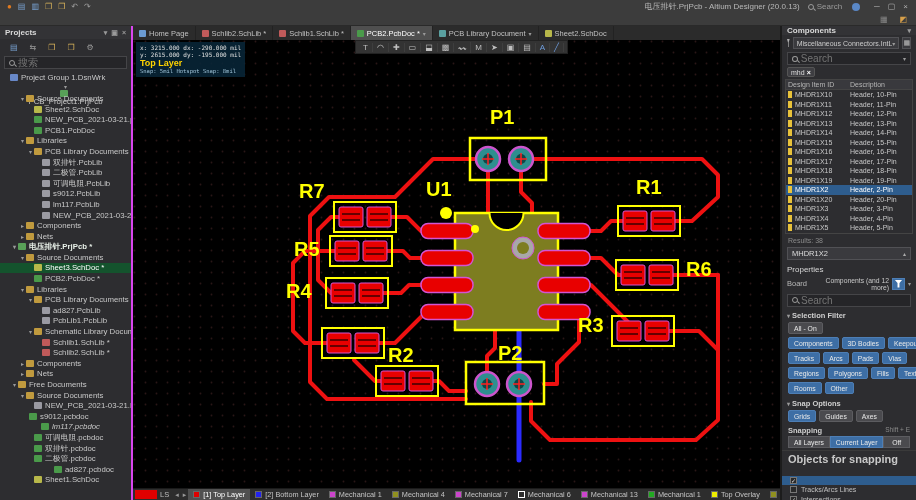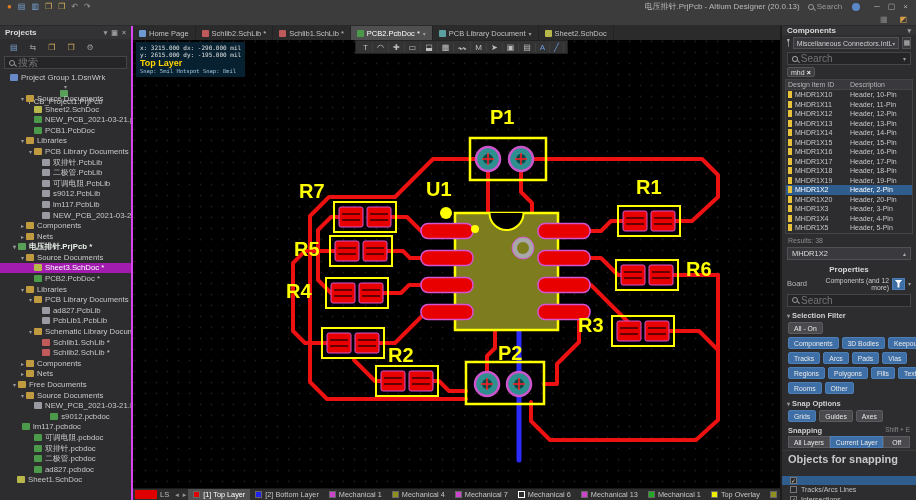--- a/index.html
+++ b/index.html
@@ -33,21 +33,21 @@
   .phicon { color:#9a9a9a; font-size:7px; margin-left:4px; }
   #proj-toolbar { height:16px; display:flex; align-items:center; gap:6px; padding:0 7px; }
   #proj-search { margin:1px 4px 3px 4px; height:13px; background:#252528; border:1px solid #454548;
     display:flex; align-items:center; gap:3px; padding:0 4px; }
   #proj-search input, .searchbox input { background:transparent; border:none; outline:none; color:#bbb;
     font-size:10px; width:90%; font-family:"Liberation Sans",sans-serif; }
   #proj-tree { flex:1; overflow:hidden; }
   .tnode { display:flex; align-items:center; height:10.6px; font-size:7.8px; color:#c8c8c8; white-space:nowrap; }
   .tnode .arr { width:7px; font-size:6px; color:#9a9a9a; text-align:center; flex:none; }
   .tnode .ticon { width:8px; height:7px; border-radius:1px; margin-right:3px; flex:none; }
-  .tnode.sel { background:#a21caf; color:#fff; }
+  .tnode.sel { background:#14532d; color:#fff; }
   .tnode.bold { font-weight:bold; color:#e8f0e8; }
 
   
   #tabbar { position:absolute; left:133px; top:26px; width:647px; height:14px; background:#2b2b2b;
     display:flex; align-items:flex-end; }
   .doctab { display:flex; align-items:center; gap:3px; height:14px; padding:0 6px; font-size:7.5px;
     color:#c0c0c0; border-right:1px solid #222; }
   .doctab.active { background:#4f4f4f; color:#fff; }
   .dticon { width:7px; height:7px; border-radius:1px; flex:none; }
   .caret { font-size:6px; color:#9a9a9a; }
@@ -95,21 +95,21 @@
   .crow { display:flex; align-items:center; height:9.5px; font-size:7px; color:#c8c8c8; padding:0 2px; }
   .crow.sel { background:#2e5d8e; color:#fff; }
   .crow .cicon { width:4px; height:7px; background:#e8c23a; margin-right:3px; flex:none; }
   .crow .c1 { width:55px; overflow:hidden; white-space:nowrap; } .crow .c2 { flex:1; overflow:hidden; white-space:nowrap; }
   #comp-hscroll { height:4px; margin:1px 6px; background:#333; }
   #comp-hscroll div { width:60%; height:100%; background:#5a5a5a; }
   #results { color:#8a8a8a; font-size:7px; padding:1px 6px; }
   #collapsed-comp { margin:2px 5px; background:#3a3a3e; border:1px solid #515155; display:flex;
     align-items:center; padding:1px 4px; color:#ddd; }
   #collapsed-comp .up { margin-left:auto; color:#aaa; font-size:6px; }
-  .rp-title { font-size:8px; font-weight:bold; color:#d8d8d8; padding:3px 5px 1px 5px;text-align:center; }
+  .rp-title { font-size:8px; font-weight:normal; color:#d8d8d8; padding:3px 5px 1px 5px; }
   .sec-head { font-size:7.5px; font-weight:bold; color:#cfcfcf; padding:3px 5px 1px 5px; }
   .sec-head .tri { color:#9a9a9a; font-size:6px; margin-right:2px; }
   .btn { border-radius:2px; font-size:6.8px; padding:1.5px 5px; color:#e8e8e8; background:#4a4a4e;
     border:1px solid #5c5c60; white-space:nowrap; }
   .btn.blue { background:#3d6ea5; border-color:#4d7eb5; }
   .btnrow { display:flex; gap:3px; padding:1.5px 6px; flex-wrap:nowrap; }
   #snapping-row { display:flex; padding:2px 6px 0 6px; }
   #snapping-row .sc { margin-left:auto; color:#8a8a8a; font-size:6.5px; }
   .seg { display:flex; padding:1.5px 6px; gap:0; }
   .seg .btn { border-radius:0; flex:1; text-align:center; }
@@ -319,51 +319,51 @@
         <div class="tnode" style="padding-left: 19px;">
           <span class="arr">▾</span>
           <span class="ticon" style="background: rgb(192, 154, 62);"></span>
           <span>Source Documents</span>
         </div>
         <div class="tnode" style="padding-left: 27px;">
           <span class="arr"></span>
           <span class="ticon" style="background: rgb(154, 154, 162);"></span>
           <span>NEW_PCB_2021-03-21.PcbLib</span>
         </div>
-        <div class="tnode" style="padding-left: 22px; justify-content: center;">
+        <div class="tnode" style="padding-left: 22px;">
           <span class="arr"></span>
           <span class="ticon" style="background: rgb(74, 154, 74);"></span>
           <span>s9012.pcbdoc</span>
         </div>
-        <div class="tnode" style="padding-left: 15px;">
+        <div class="tnode" style="padding-left: 34px; font-style: italic;">
           <span class="arr"></span>
           <span class="ticon" style="background: rgb(74, 154, 74);"></span>
           <span>lm117.pcbdoc</span>
         </div>
         <div class="tnode" style="padding-left: 27px; align-items: center;">
           <span class="arr"></span>
           <span class="ticon" style="background: rgb(74, 154, 74);"></span>
           <span>可调电阻.pcbdoc</span>
         </div>
         <div class="tnode" style="padding-left: 27px;">
           <span class="arr"></span>
           <span class="ticon" style="background: rgb(74, 154, 74);"></span>
           <span>双排针.pcbdoc</span>
         </div>
         <div class="tnode" style="padding-left: 27px;">
           <span class="arr"></span>
           <span class="ticon" style="background: rgb(74, 154, 74);"></span>
           <span>二极管.pcbdoc</span>
         </div>
-        <div class="tnode" style="padding-left: 27px;">
+        <div class="tnode" style="padding-left: 27px; margin-left: 20px;">
           <span class="arr"></span>
           <span class="ticon" style="background: rgb(74, 154, 74);"></span>
           <span>ad827.pcbdoc</span>
         </div>
-        <div class="tnode" style="padding-left: 10px;">
+        <div class="tnode" style="padding-left: 27px;">
           <span class="arr"></span>
           <span class="ticon" style="background: rgb(184, 184, 74);"></span>
           <span>Sheet1.SchDoc</span>
         </div>
       </div>
   </div>
 
   <div id="tabbar">
       <div class="doctab">
         <span class="dticon" style="background: rgb(107, 155, 210);"></span>

